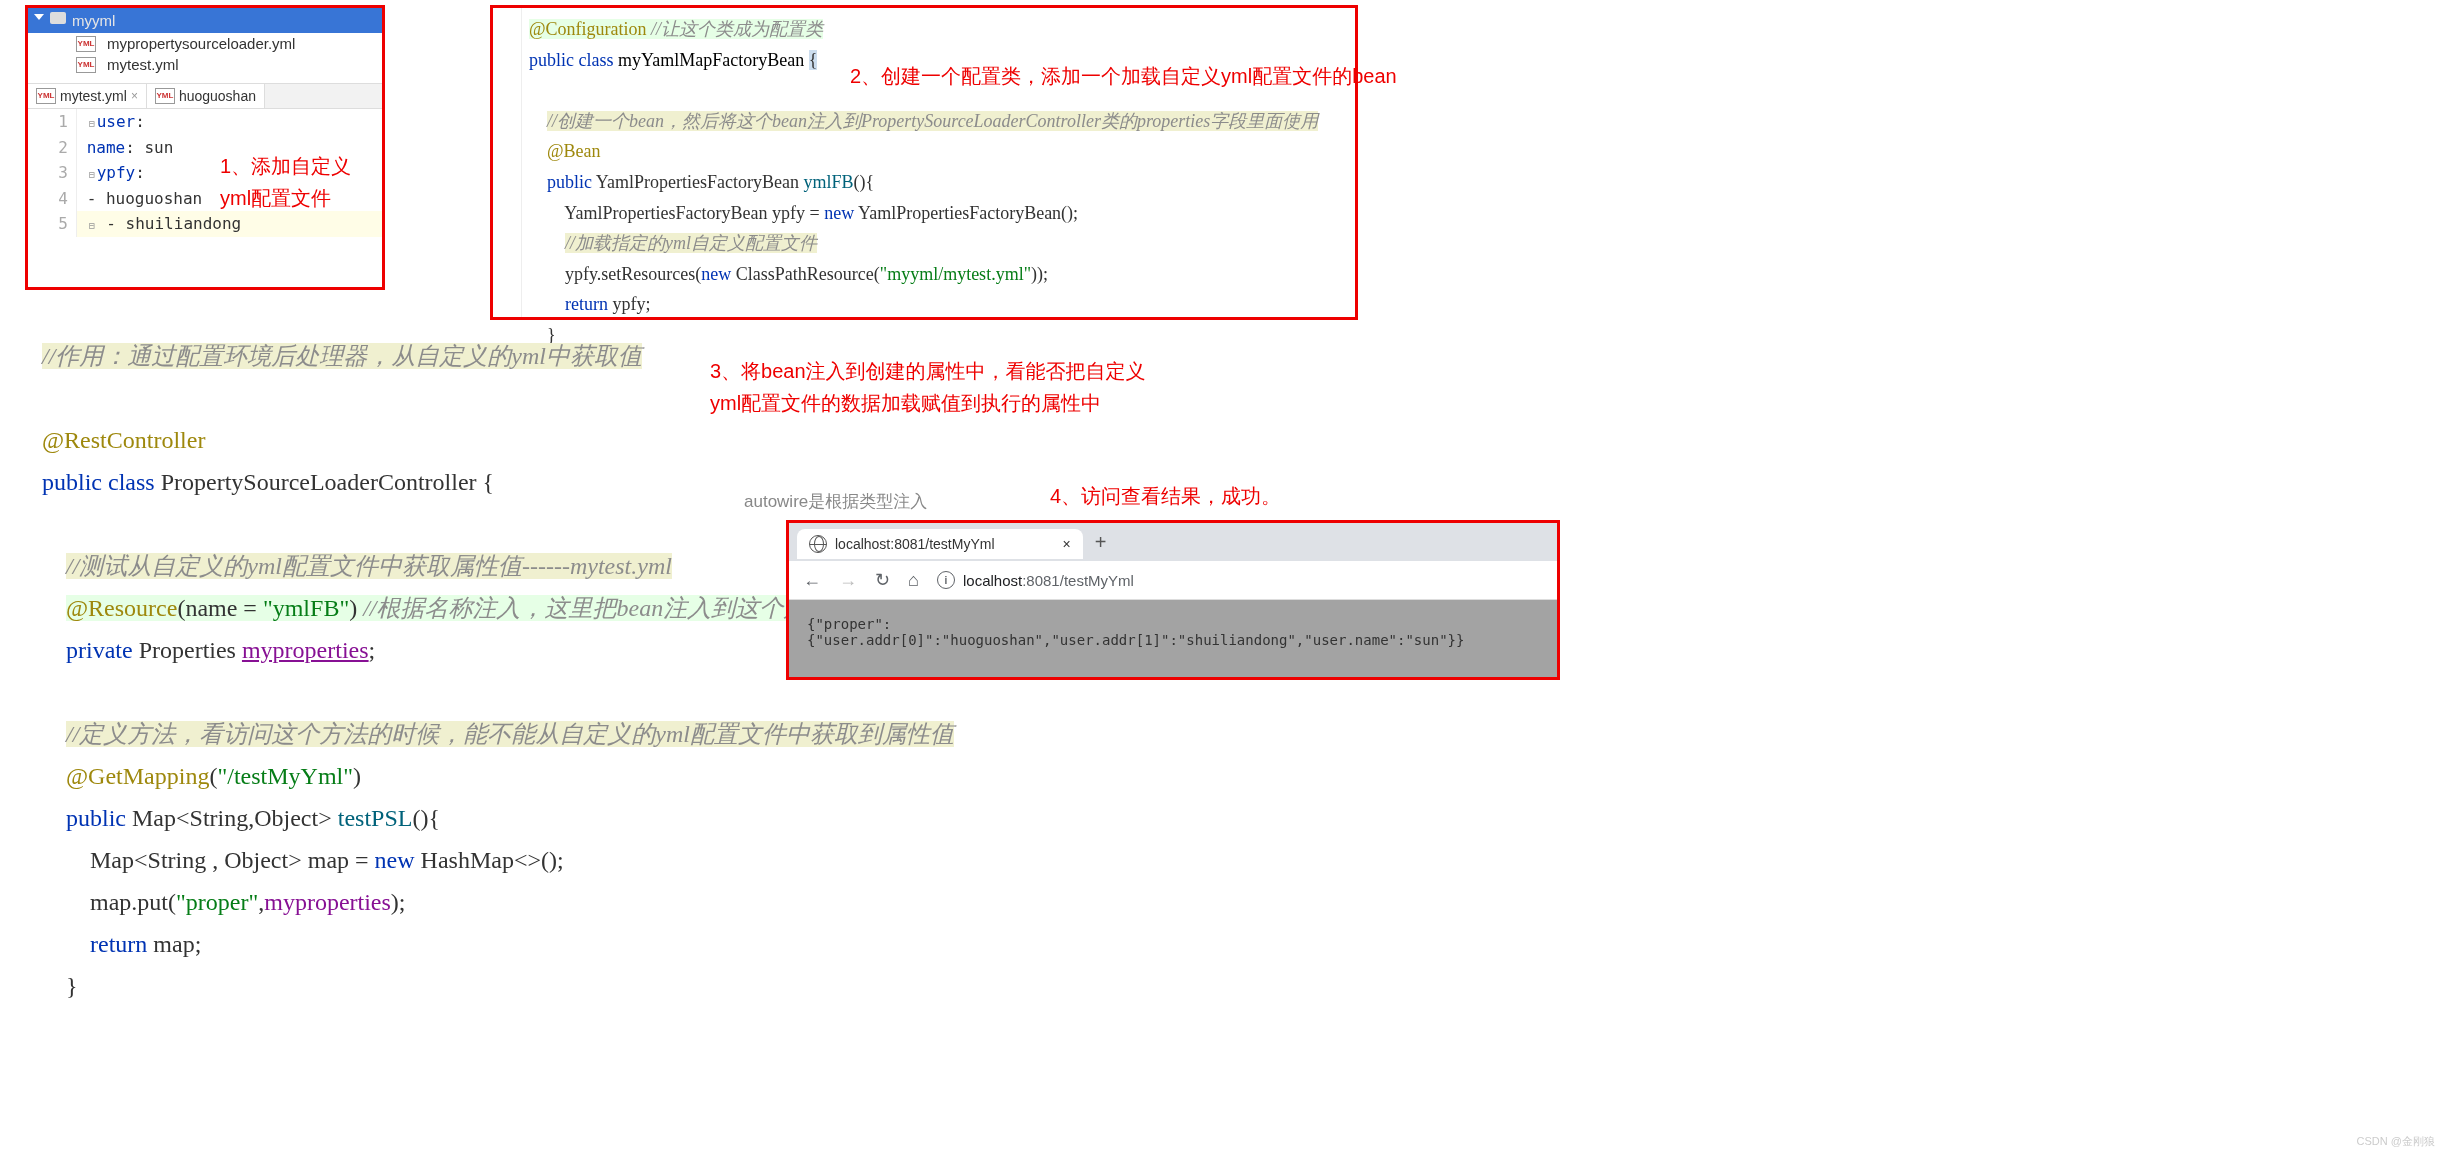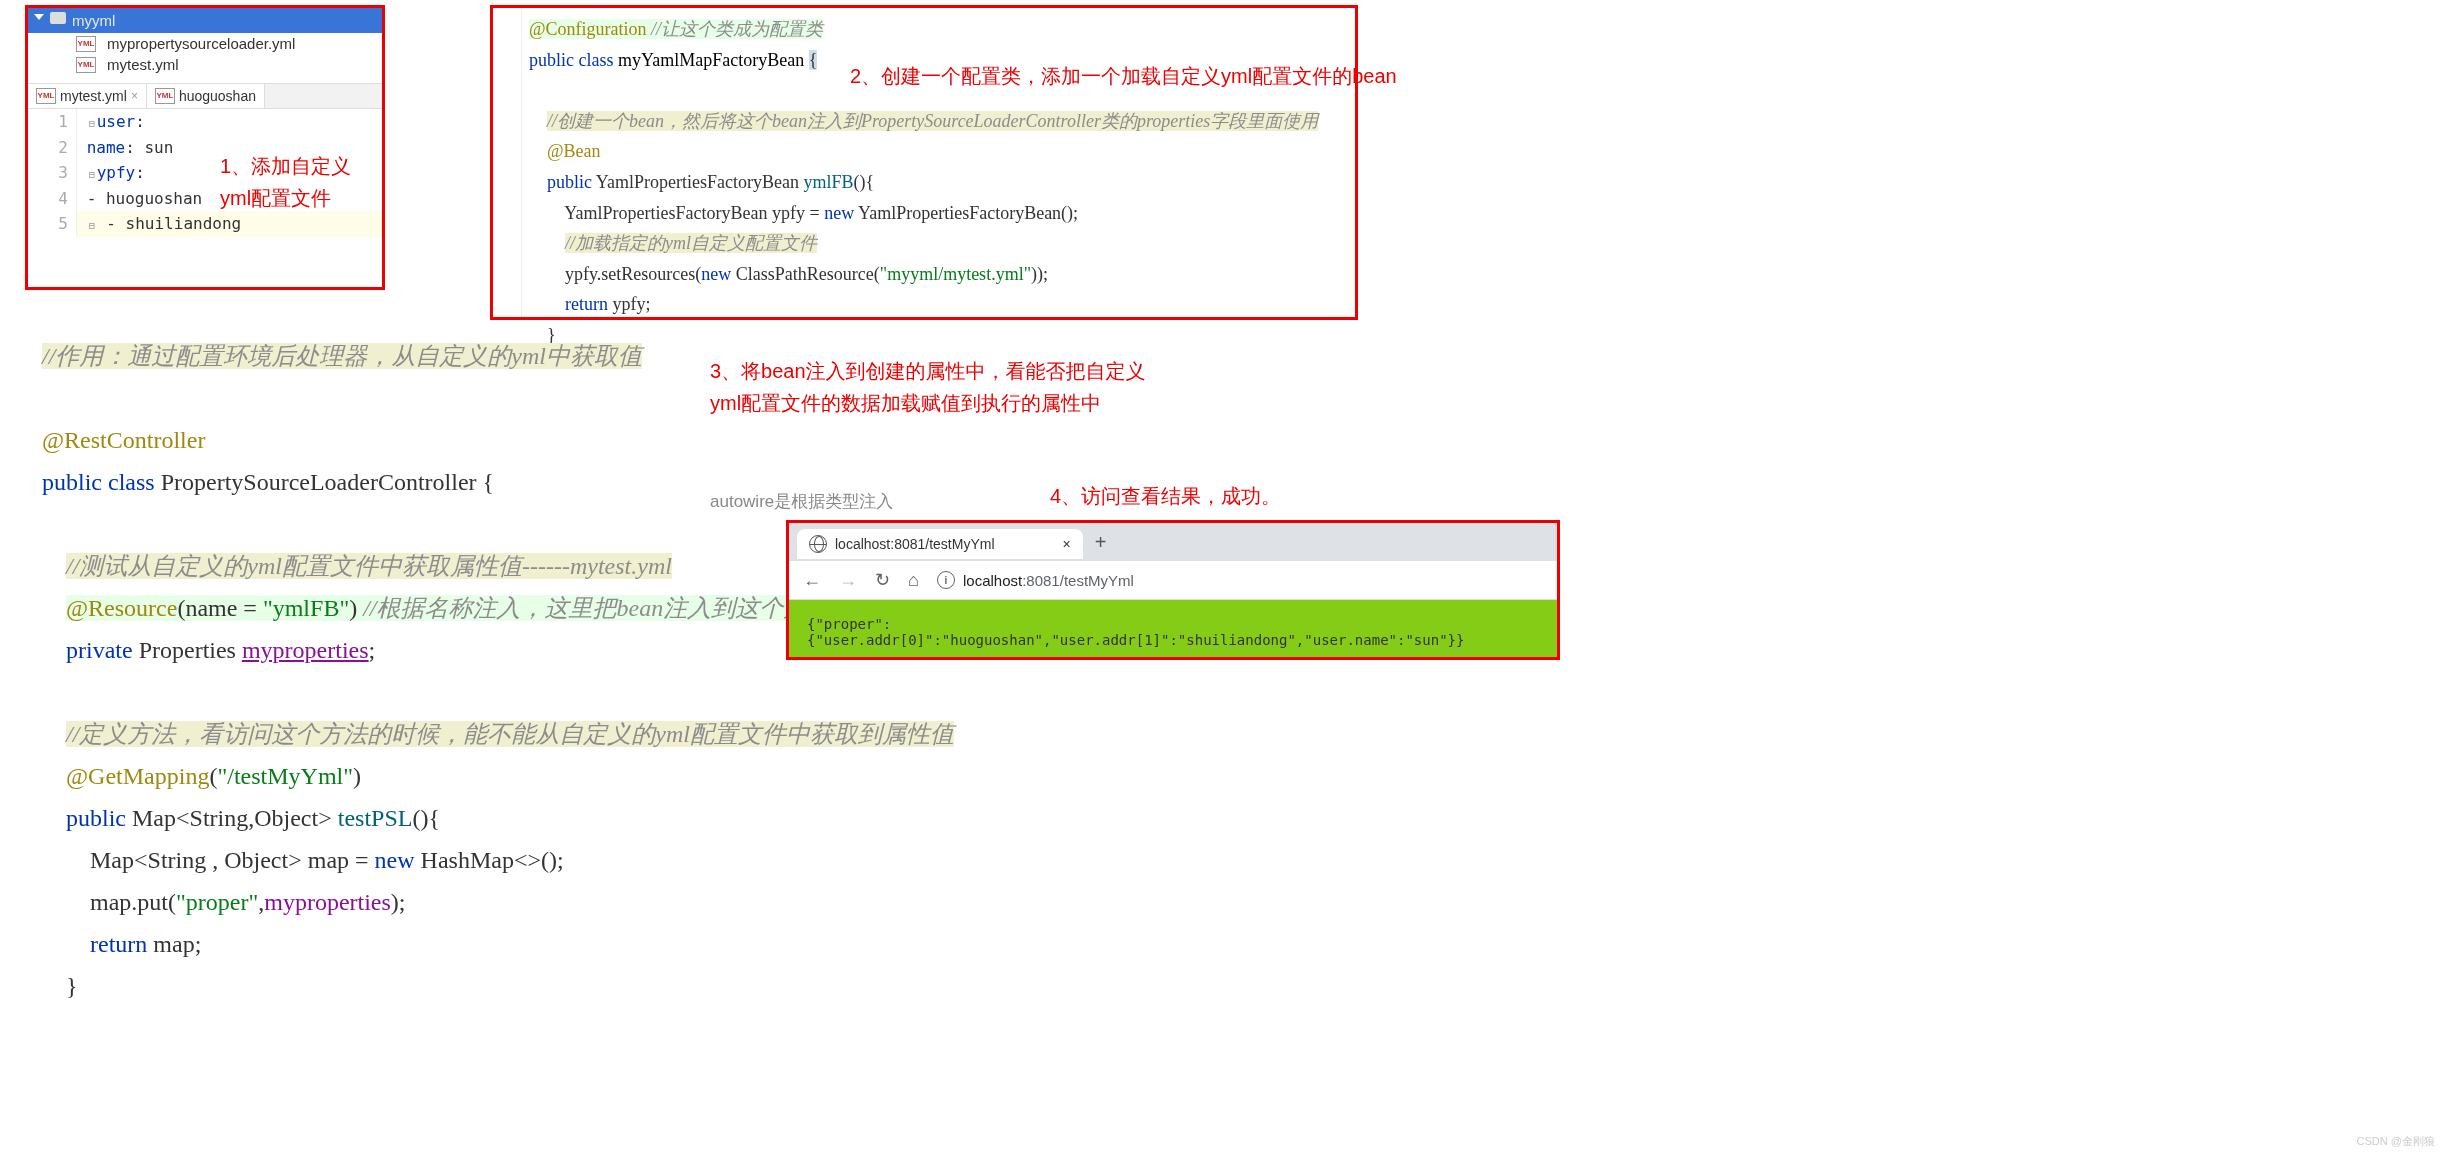--- a/index.html
+++ b/index.html
@@ -30,21 +30,21 @@
   .yaml{font-family:"Consolas",monospace;font-size:16px;line-height:1.6}
   .yaml .k{color:#0033b3}
   .cur-line{background:#fffde7}
   
   .p2{left:490px;top:5px;width:868px;height:315px;padding:6px 10px 6px 36px}
   .gut2{position:absolute;left:0;top:0;bottom:0;width:28px;background:#fff;border-right:1px solid #eee}
   
   .p3{position:absolute;left:30px;top:335px;width:670px;height:400px;padding:0 12px}
   .p3 .code{font-size:24px;line-height:1.75}
   
-  .p4{left:786px;top:520px;width:774px;height:140px;background:#84cc16}
+  .p4{left:786px;top:520px;width:774px;height:160px;background:#a3a3a3}
   .br-tabs{display:flex;align-items:center;background:#dee1e6;height:38px}
   .br-tab{display:flex;align-items:center;gap:8px;background:#fff;border-radius:8px 8px 0 0;margin:4px 0 0 8px;padding:6px 12px;font-size:14px}
   .globe{width:16px;height:16px;border:1.5px solid #555;border-radius:50%;position:relative;display:inline-block}
   .globe::before{content:"";position:absolute;left:0;right:0;top:50%;border-top:1.5px solid #555}
   .globe::after{content:"";position:absolute;top:0;bottom:0;left:50%;width:8px;margin-left:-4px;border:1.5px solid #555;border-radius:50%}
   .plus{padding:0 12px;color:#555;font-size:20px}
   .br-bar{display:flex;align-items:center;gap:18px;padding:8px 14px;border-bottom:1px solid #ddd;background:#fff}
   .nav-ic{color:#5f6368;font-size:18px}
   .url-field{flex:1;display:flex;align-items:center;gap:8px;font-size:15px}
   .url-field .info{width:16px;height:16px;border:1.5px solid #5f6368;border-radius:50%;display:inline-flex;align-items:center;justify-content:center;font-size:10px;font-weight:bold;color:#5f6368}
@@ -124,21 +124,21 @@
     <span class="ann">@GetMapping</span><span>(</span><span class="str">"/testMyYml"</span><span>)</span>
     <span class="kw">public</span> <span>Map&lt;String,Object&gt;</span> <span class="fn">testPSL</span><span>(){</span>
         <span>Map&lt;String , Object&gt; map = </span><span class="kw">new</span><span> HashMap&lt;&gt;();</span>
         <span>map.put(</span><span class="str">"proper"</span><span>,</span><span class="pu">myproperties</span><span>);</span>
         <span class="kw">return</span><span> map;</span>
     <span>}</span></div>
 </div>
 
 <div class="annot" style="left:710px;top:355px;white-space:pre">3、将bean注入到创建的属性中，看能否把自定义
 yml配置文件的数据加载赋值到执行的属性中</div>
-<div style="position:absolute;left:710px;top:490px;color:#888;font-size:17px">autowire是根据类型注入</div>
+<div style="position:absolute;left:744px;top:490px;color:#888;font-size:17px">autowire是根据类型注入</div>
 <div class="annot" style="left:1050px;top:480px">4、访问查看结果，成功。</div>
 
 <div class="red-box p4">
   <div class="br-tabs">
     <div class="br-tab">
       <span class="globe"></span>
       <span>localhost:8081/testMyYml</span>
       <span style="margin-left:60px">×</span>
     </div>
     <span class="plus">+</span>

